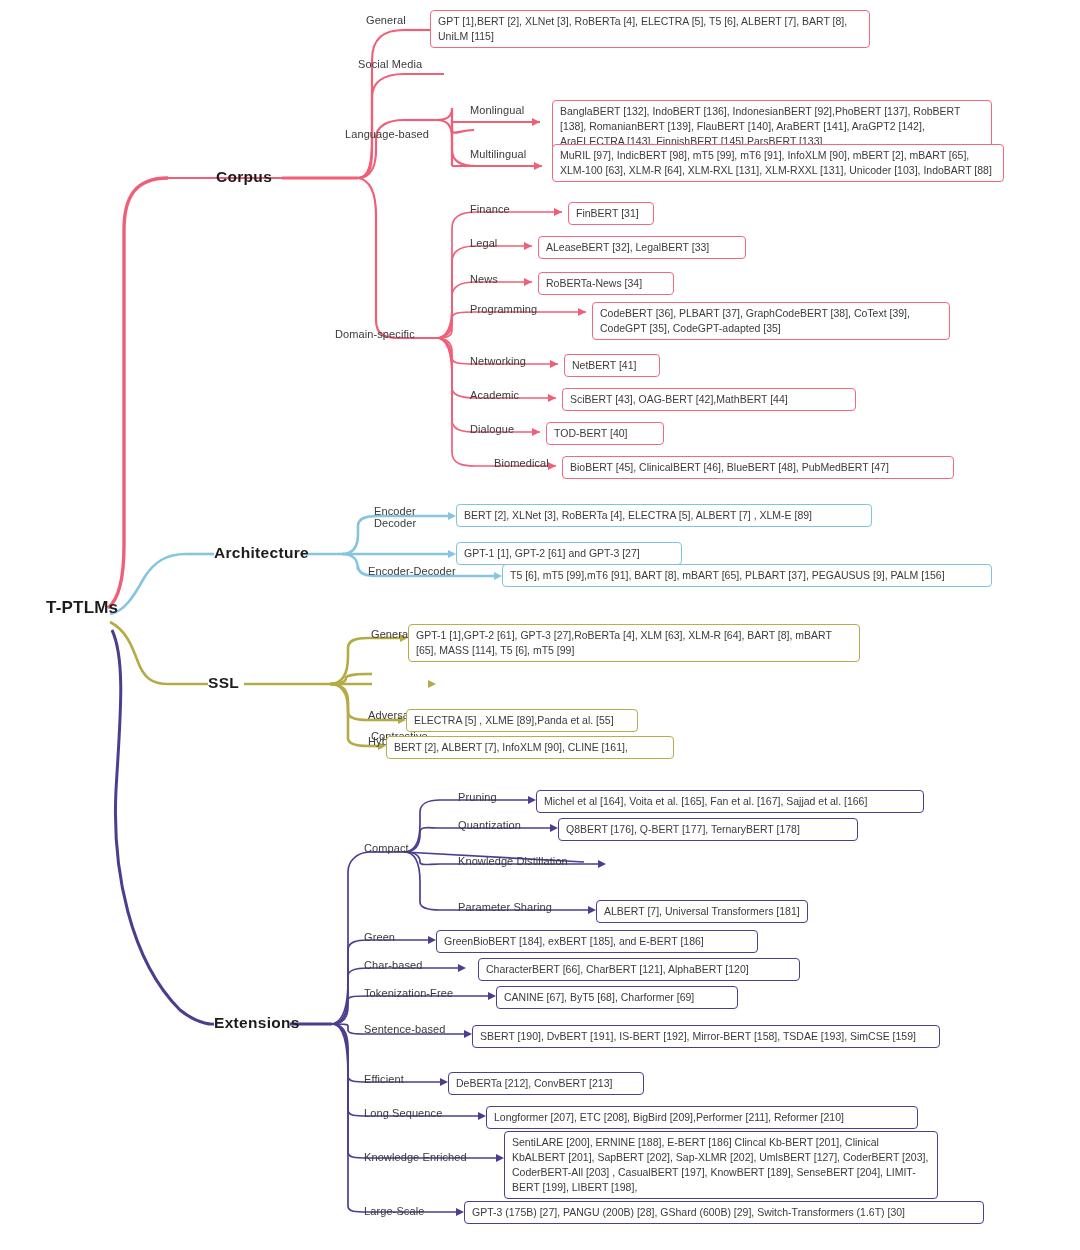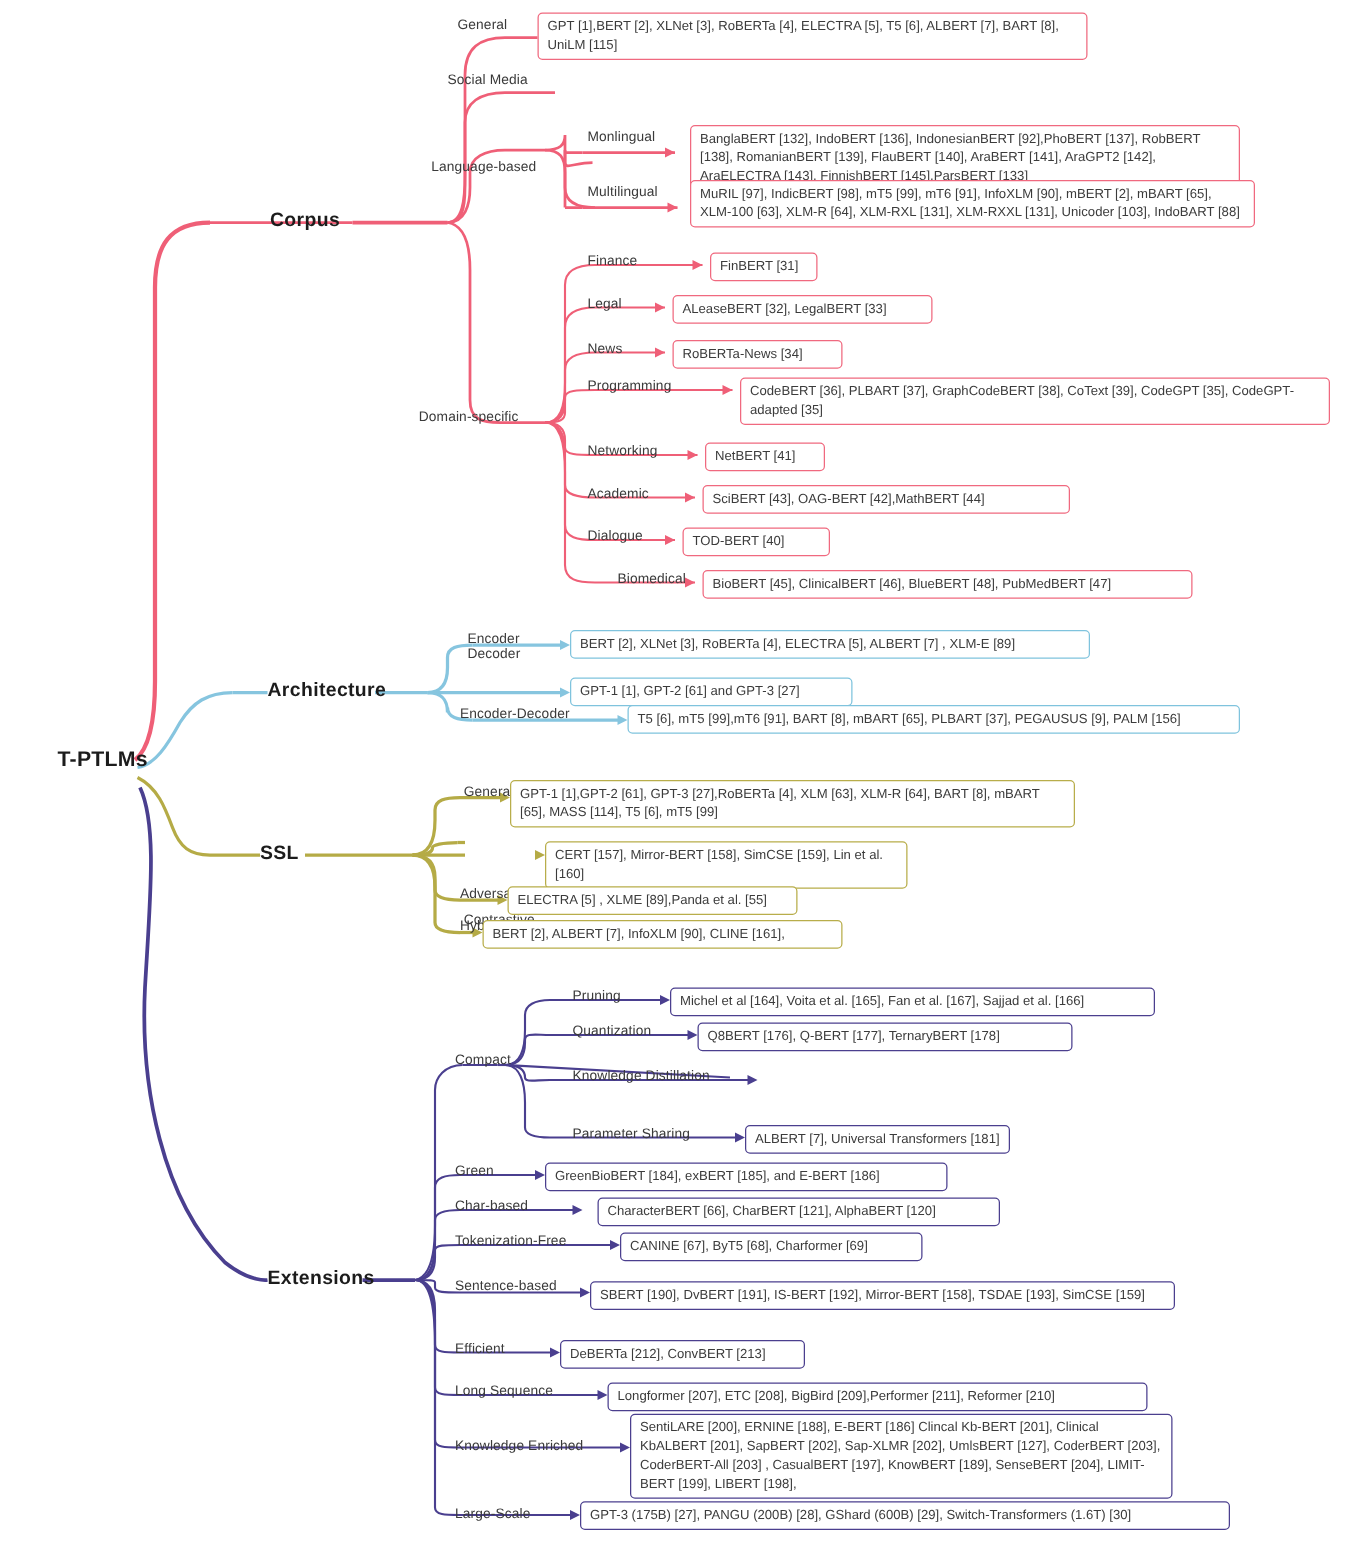--- a/index.html
+++ b/index.html
@@ -256,21 +256,21 @@
   <div class="node sub-label" style="left:470px; top:203px;">Finance</div>
   <div class="node leaf corpus" style="left:568px; top:202px; width:86px;">FinBERT [31]</div>
 
   <div class="node sub-label" style="left:470px; top:237px;">Legal</div>
   <div class="node leaf corpus" style="left:538px; top:236px; width:208px;">ALeaseBERT [32], LegalBERT [33]</div>
 
   <div class="node sub-label" style="left:470px; top:273px;">News</div>
   <div class="node leaf corpus" style="left:538px; top:272px; width:136px;">RoBERTa-News [34]</div>
 
   <div class="node sub-label" style="left:470px; top:303px;">Programming</div>
-  <div class="node leaf corpus" style="left:592px; top:302px; width:472px;">CodeBERT [36], PLBART [37], GraphCodeBERT [38], CoText [39], CodeGPT [35], CodeGPT-adapted [35]</div>
+  <div class="node leaf corpus" style="left:592px; top:302px; width:358px;">CodeBERT [36], PLBART [37], GraphCodeBERT [38], CoText [39], CodeGPT [35], CodeGPT-adapted [35]</div>
 
   <div class="node sub-label" style="left:470px; top:355px;">Networking</div>
   <div class="node leaf corpus" style="left:564px; top:354px; width:96px;">NetBERT [41]</div>
 
   <div class="node sub-label" style="left:470px; top:389px;">Academic</div>
   <div class="node leaf corpus" style="left:562px; top:388px; width:294px;">SciBERT [43], OAG-BERT [42],MathBERT [44]</div>
 
   <div class="node sub-label" style="left:470px; top:423px;">Dialogue</div>
   <div class="node leaf corpus" style="left:546px; top:422px; width:118px;">TOD-BERT [40]</div>
 
@@ -287,21 +287,20 @@
 
   <div class="node sub-label" style="left:368px; top:565px;">Encoder-Decoder</div>
   <div class="node leaf arch" style="left:502px; top:564px; width:490px;">T5 [6], mT5 [99],mT6 [91], BART [8], mBART [65], PLBART [37], PEGAUSUS [9], PALM [156]</div>
 
   <div class="node branch-label" style="left:208px; top:674px;">SSL</div>
 
   <div class="node sub-label" style="left:371px; top:628px;">Generative</div>
   <div class="node leaf ssl" style="left:408px; top:624px; width:452px;">GPT-1 [1],GPT-2 [61], GPT-3 [27],RoBERTa [4], XLM [63], XLM-R [64], BART [8], mBART [65], MASS [114], T5 [6], mT5 [99]</div>
 
   <div class="node sub-label" style="left:371px; top:686px;margin-top:44px;">Contrastive</div>
-  <div class="node leaf ssl" style="left:436px; top:673px; width:290px;">CERT [157], Mirror-BERT [158], SimCSE [159], Lin et al. [160]</div>
 
   <div class="node sub-label" style="left:368px; top:709px;">Adversarial</div>
   <div class="node leaf ssl" style="left:406px; top:709px; width:232px;">ELECTRA [5] , XLME [89],Panda et al. [55]</div>
 
   <div class="node sub-label" style="left:368px; top:735px;">Hybrid</div>
   <div class="node leaf ssl" style="left:386px; top:736px; width:288px;">BERT [2],  ALBERT [7], InfoXLM [90],  CLINE [161],</div>
 
   <div class="node branch-label" style="left:214px; top:1014px;">Extensions</div>
 
   <div class="node sub-label" style="left:364px; top:842px;">Compact</div>

